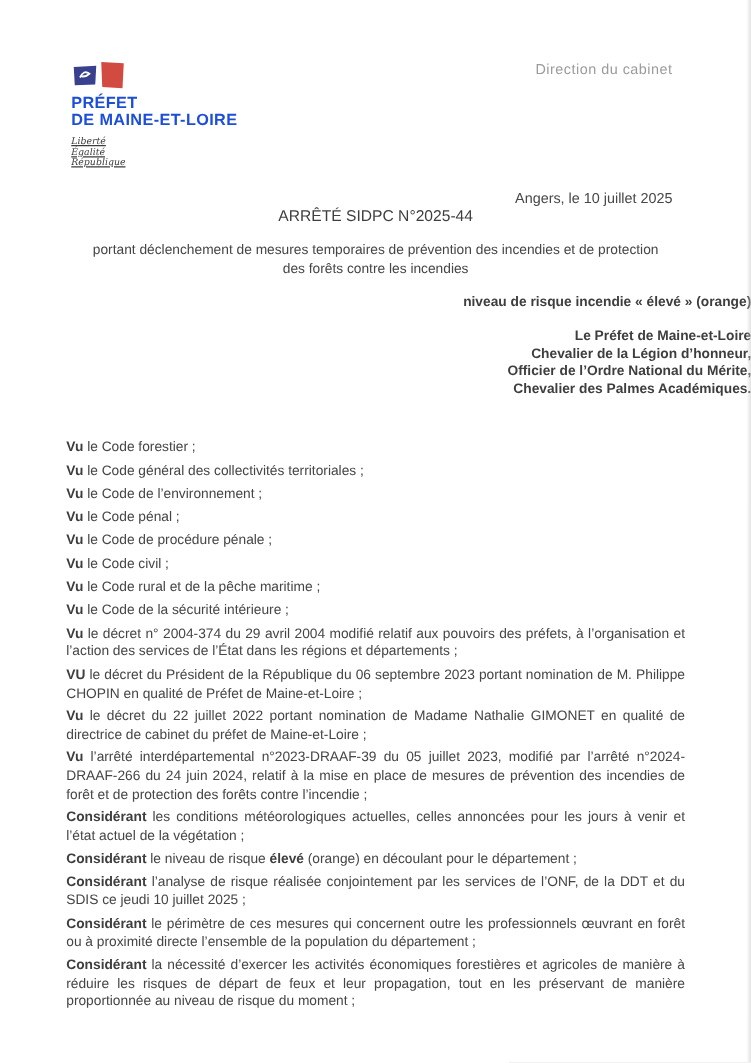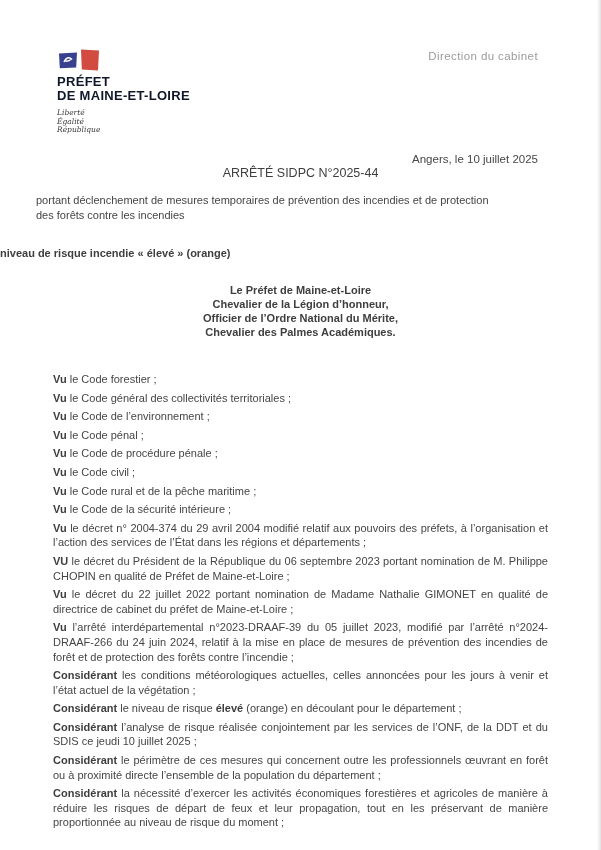--- a/index.html
+++ b/index.html
@@ -42,60 +42,60 @@
     margin-top: 32px;
   }
   .logo { position: absolute; top: 48px; left: 57px; }
   .logo-flag { display: block; }
   .logo-title {
     margin-top: 3px;
     font-size: 13px;
     font-weight: 700;
     line-height: 14px;
     letter-spacing: .3px;
-    color: #0f172a;
+    color: #1d4ed8;
   }
   .logo-motto {
     margin-top: 6px;
     font-family: "DejaVu Serif", serif;
     font-style: italic;
     font-size: 7.5px;
     line-height: 8.5px;
     color: #3c3c3c;
+    text-decoration: underline;
   }
 
   
   .doc-title {
     text-align: center;
     font-size: 12.5px;
     font-weight: 400;
     color: #3e3e3e;
     margin: 4px 0 13px;
   }
   .doc-subtitle {
-    text-align: left;
+    text-align: center;
     font-size: 11px;
     line-height: 15px;
     color: #454545;
-    margin-left: 36px;
   }
   .risk-line {
-    text-align: left;
+    text-align: right;
     font-size: 11px;
     font-weight: 700;
     color: #3e3e3e;
-    margin-top: 24px;
+    margin-top: 13px;
   }
   .issuer {
-    text-align: center;
+    text-align: right;
     font-size: 11px;
     font-weight: 700;
     line-height: 14px;
     color: #3e3e3e;
-    margin-top: 24px;
+    margin-top: 14px;
   }
 
   
   .doc-body {
     margin: 33px 53px 0;
     font-size: 11px;
     line-height: 14.6px;
     color: #454545;
   }
   .par {

